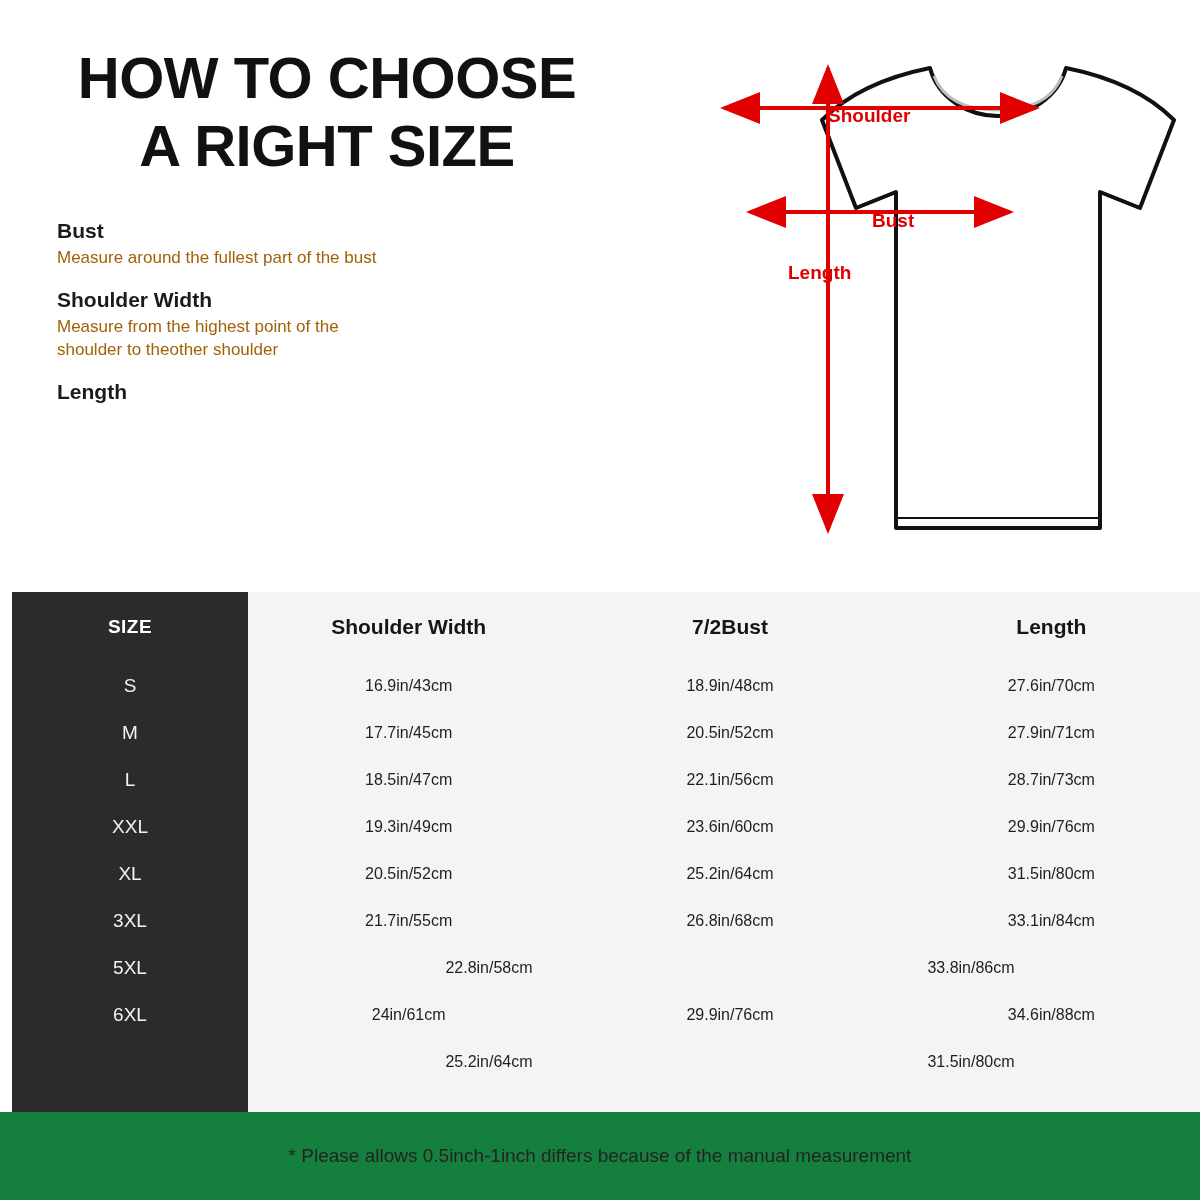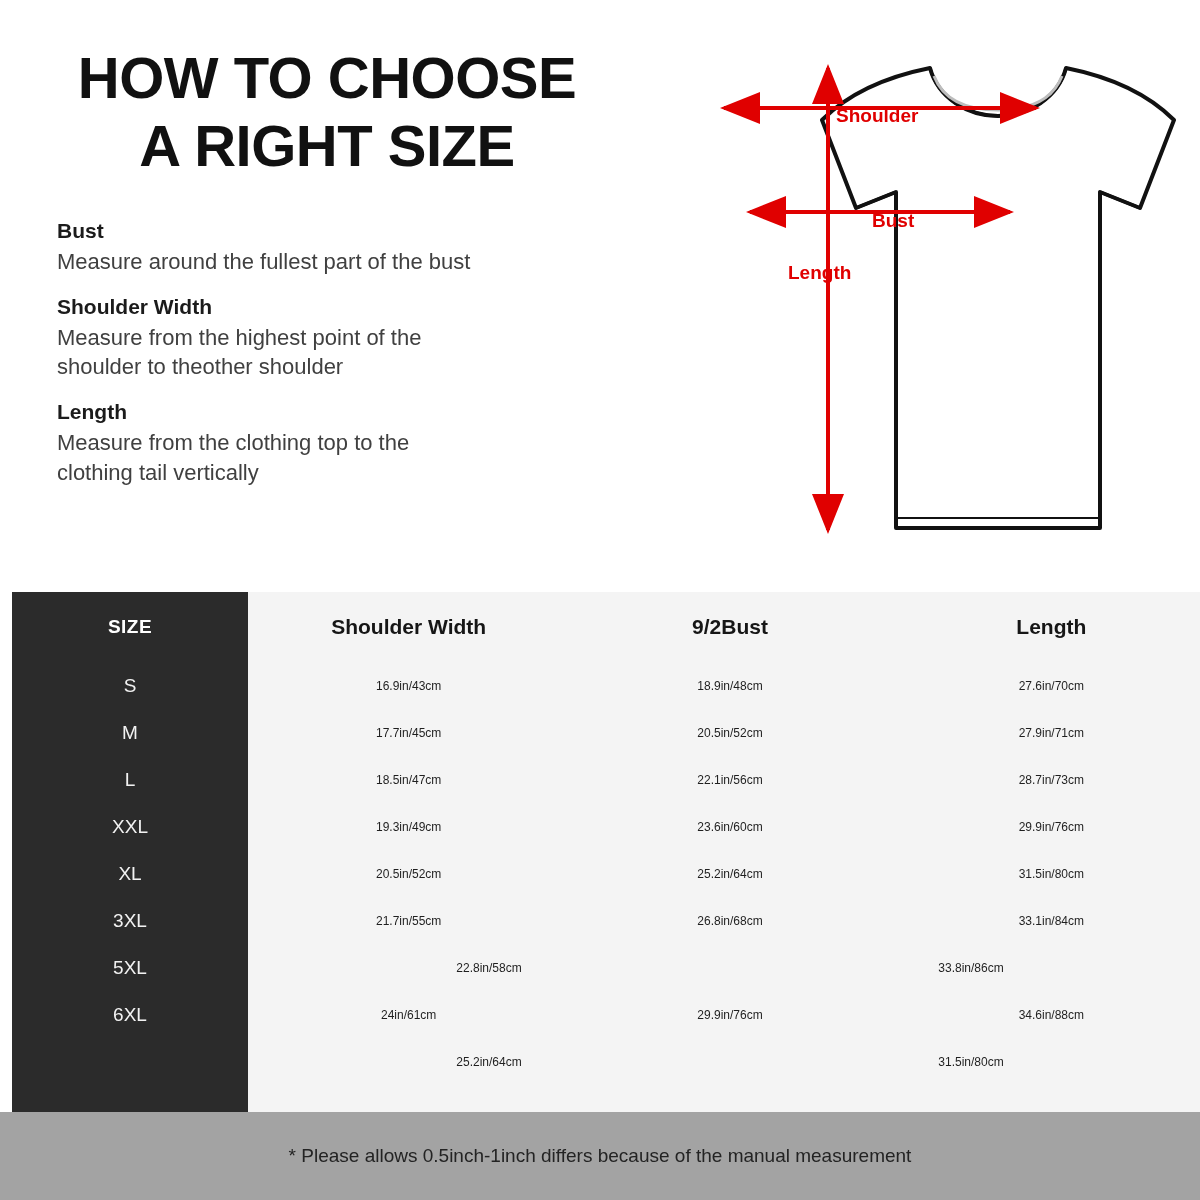--- a/index.html
+++ b/index.html
@@ -45,23 +45,23 @@
   .def {
     margin-bottom: 18px;
   }
   .def-term {
     font-size: 21px;
     font-weight: bold;
     color: #1b1b1b;
     margin-bottom: 4px;
   }
   .def-desc {
-    font-size: 22px;
+    font-size: 17px;
     line-height: 1.35;
-    color: #404040;
+    color: #a16207;
     white-space: pre-line;
   }
 
   
   .diagram {
     position: absolute;
     left: 600px;
     top: 20px;
     width: 580px;
     height: 560px;
@@ -69,21 +69,21 @@
   .diagram svg {
     display: block;
   }
   .dim-label {
     position: absolute;
     color: #e00000;
     font-weight: bold;
     font-size: 19px;
     white-space: nowrap;
   }
-  .lbl-shoulder { left: 236px; top: 85px; }
+  .lbl-shoulder { left: 228px; top: 85px; }
   .lbl-bust { left: 272px; top: 190px; }
   .lbl-length { left: 188px; top: 242px; }
 
   
   .table-wrap {
     position: absolute;
     left: 12px;
     top: 592px;
     width: 1200px;
     height: 520px;
@@ -126,32 +126,32 @@
   .data-hdr-cell {
     flex: 1 1 0;
     text-align: center;
     font-size: 21px;
     font-weight: bold;
     color: #161616;
   }
   .data-cell {
     flex: 1 1 0;
     text-align: center;
-    font-size: 12px;
+    font-size: 16px;
     color: #1f1f1f;
   }
 
   
   .footnote {
     position: absolute;
     left: 0;
     top: 1112px;
     width: 1200px;
     height: 88px;
-    background: #a3a3a3;
+    background: #15803d;
     display: flex;
     align-items: center;
     justify-content: center;
     font-size: 19px;
     color: #232323;
   }
 </style>
 </head>
 <body>
 
@@ -169,22 +169,20 @@
       </div>
 
       <div class="def">
         <div class="def-term">Shoulder Width</div>
         <div class="def-desc">Measure from the highest point of the
 shoulder to theother shoulder</div>
       </div>
 
       <div class="def">
         <div class="def-term">Length</div>
-        <div class="def-desc">Measure from the clothing top to the
-clothing tail vertically</div>
       </div>
     </div>
 
     <div class="diagram">
       <svg width="580" height="560" viewBox="0 0 580 560">
 
         <path d="M222 100
                  C 250 72, 290 56, 330 48
                  C 338 78, 368 96, 398 96
                  C 428 96, 458 78, 466 48
@@ -237,21 +235,21 @@
       <div class="size-cell">XXL</div>
       <div class="size-cell">XL</div>
       <div class="size-cell">3XL</div>
       <div class="size-cell">5XL</div>
       <div class="size-cell">6XL</div>
     </div>
 
     <div class="data-col">
       <div class="hdr-row">
         <div class="data-hdr-cell">Shoulder Width</div>
-        <div class="data-hdr-cell">9/2Bust</div>
+        <div class="data-hdr-cell">7/2Bust</div>
         <div class="data-hdr-cell">Length</div>
       </div>
 
       <div class="data-row">
         <div class="data-cell">16.9in/43cm</div>
         <div class="data-cell">18.9in/48cm</div>
         <div class="data-cell">27.6in/70cm</div>
       </div>
       <div class="data-row">
         <div class="data-cell">17.7in/45cm</div>

